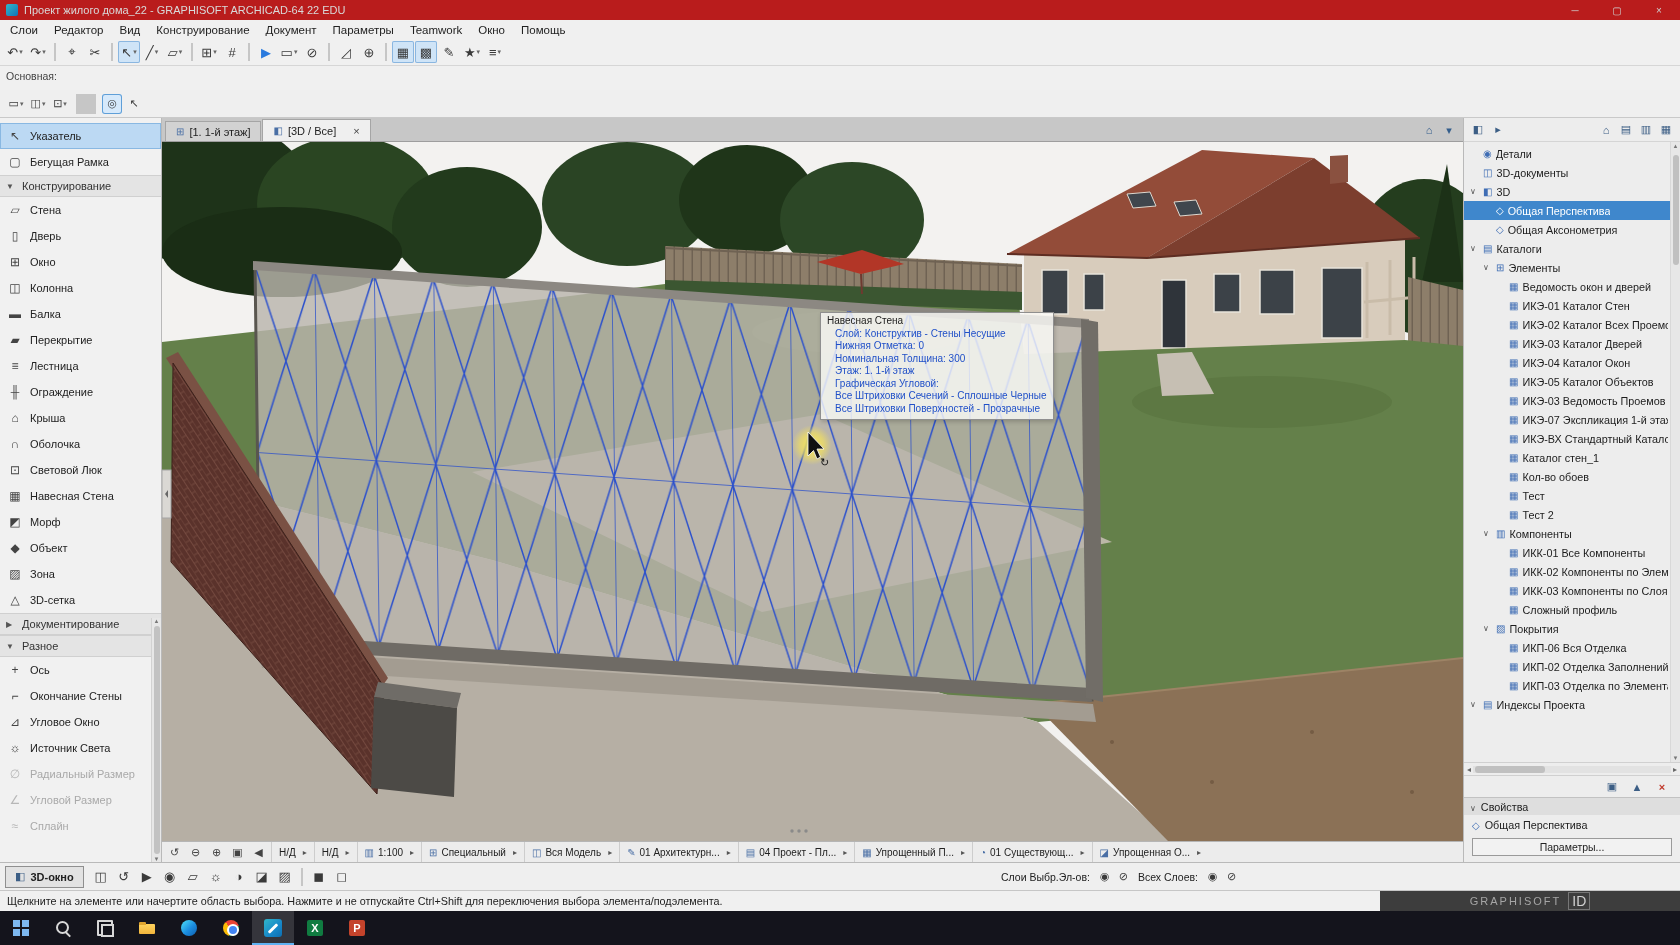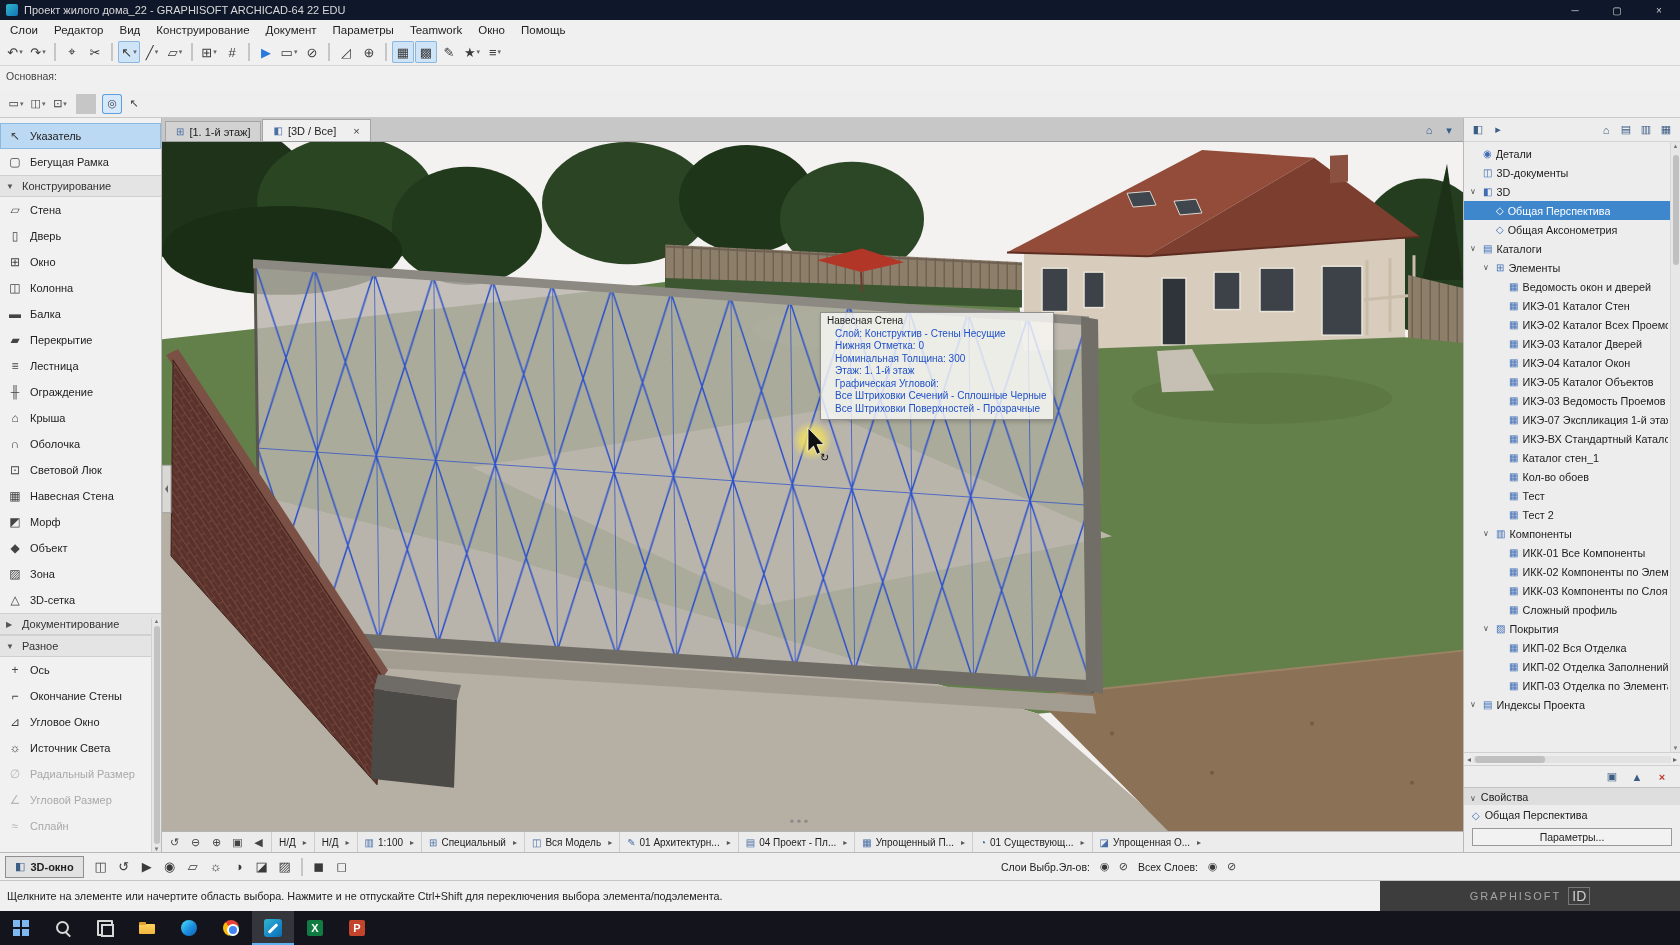--- a/index.html
+++ b/index.html
@@ -1,21 +1,21 @@
 <!DOCTYPE html>
 <html><head>
 <meta charset="utf-8">
 <style>
   * { margin:0; padding:0; box-sizing:border-box; }
   html,body { width:1680px; height:945px; overflow:hidden; }
   body { font-family:"Liberation Sans", sans-serif; background:#f0f0f0; color:#222; }
   .app { width:1680px; height:945px; display:flex; flex-direction:column; }
 
   
-  .titlebar { height:20px; background:#0f172a; color:#d9d9d9; display:flex; align-items:center; font-size:11px; flex:none; }
+  .titlebar { height:20px; background:#b91c1c; color:#d9d9d9; display:flex; align-items:center; font-size:11px; flex:none; }
   .app-ico { width:12px; height:12px; margin:0 6px 0 6px; border-radius:2px; background:linear-gradient(135deg,#31b6c9,#1273b8); }
   .win-controls { margin-left:auto; display:flex; height:100%; }
   .win-ctl { width:42px; height:100%; display:flex; align-items:center; justify-content:center; font-size:10px; color:#cfcfcf; }
 
   
   .menubar { height:19px; display:flex; align-items:center; font-size:11.5px; background:#f0f0f0; padding-left:2px; flex:none; }
   .menu-item { padding:1px 8px; white-space:nowrap; }
 
   
   .maintoolbar { height:27px; display:flex; align-items:center; padding-left:4px; gap:1px; background:#f0f0f0; border-bottom:1px solid #d6d6d6; flex:none; }
@@ -109,21 +109,21 @@
   .toolbar2 { height:28px; flex:none; background:#efefef; border-top:1px solid #b9b9b9; display:flex; align-items:center; padding-left:5px; gap:2px; font-size:10.5px; }
   .win-btn { display:flex; align-items:center; gap:5px; height:22px; padding:0 9px; border:1px solid #8f8f8f; background:#e2e2e2; font-weight:bold; font-size:11px; }
   .win-btn .ico { font-weight:normal; color:#3c5e85; }
   .tb2-icons { display:flex; align-items:center; gap:1px; margin-left:4px; }
   .tb2-right { margin-left:auto; margin-right:440px; display:flex; align-items:center; gap:6px; }
   .layers-label { font-size:10.5px; color:#222; white-space:nowrap; }
   .layer-icons { display:flex; gap:2px; }
   .layer-icons .tb-btn { min-width:17px; height:18px; font-size:11px; }
 
   
-  .statusbar { height:31px; flex:none; display:flex; align-items:stretch; border-top:1px solid #c6c6c6; background:#f0f0f0; font-size:10.8px; }
+  .statusbar { height:21px; flex:none; display:flex; align-items:stretch; border-top:1px solid #c6c6c6; background:#f0f0f0; font-size:10.8px; }
   .status-msg { flex:1; display:flex; align-items:center; padding-left:7px; white-space:nowrap; overflow:hidden; }
   .status-brand { width:300px; flex:none; background:#3d3d3d; color:#a5a5a5; display:flex; align-items:center; justify-content:center; gap:7px; font-size:11px; letter-spacing:2px; }
   .brand-id { color:#d0d0d0; border:1px solid #777; padding:0 3px; letter-spacing:0; font-size:14px; }
 
   
   .taskbar { height:34px; flex:none; background:#14141c; display:flex; align-items:stretch; }
   .task-slot { width:42px; display:flex; align-items:center; justify-content:center; position:relative; }
   .task-slot.active { background:rgba(255,255,255,0.14); box-shadow:inset 0 -2px 0 #5fb2f2; }
   .app-icon { position:relative; width:18px; height:18px; display:block; }
   .task-slot[data-name="start-button"] .app-icon::before { content:""; position:absolute; left:1px; top:1px; width:7px; height:7px; background:#7db8f0; box-shadow:9px 0 0 #7db8f0, 0 9px 0 #7db8f0, 9px 9px 0 #7db8f0; }
@@ -879,21 +879,21 @@
 
             <div class="tree-item" data-name="nav-item-surfaces" style="--d: 1;">
               <span class="chev" data-name="chevron-icon">∨</span>
               <span class="ico" data-name="tree-item-icon">▨</span>
               <span class="lbl">Покрытия</span>
             </div>
 
             <div class="tree-item" data-name="nav-item-ikp-01" style="--d: 2;">
               <span class="chev" data-name="chevron-icon"></span>
               <span class="ico" data-name="tree-item-icon">▦</span>
-              <span class="lbl">ИКП-02 Вся Отделка</span>
+              <span class="lbl">ИКП-06 Вся Отделка</span>
             </div>
 
             <div class="tree-item" data-name="nav-item-ikp-02" style="--d: 2;">
               <span class="chev" data-name="chevron-icon"></span>
               <span class="ico" data-name="tree-item-icon">▦</span>
               <span class="lbl">ИКП-02 Отделка Заполнений Г</span>
             </div>
 
             <div class="tree-item" data-name="nav-item-ikp-03" style="--d: 2;">
               <span class="chev" data-name="chevron-icon"></span>

